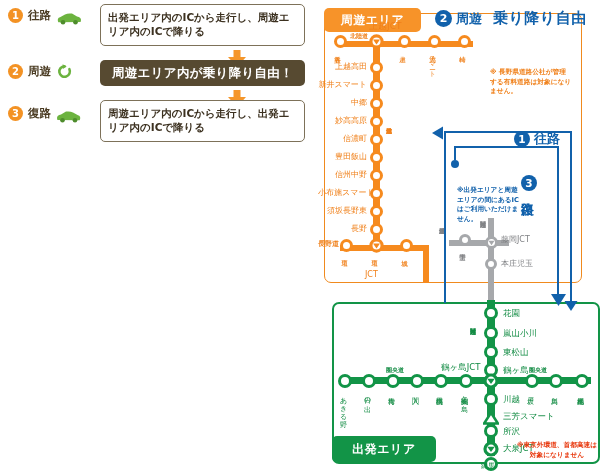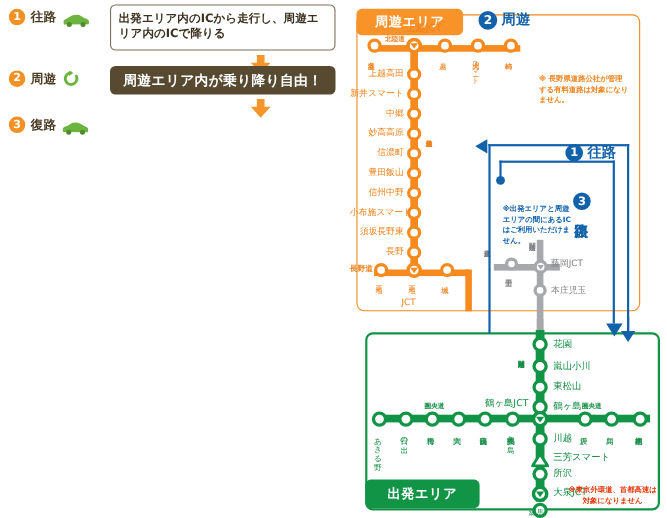--- a/index.html
+++ b/index.html
@@ -126,33 +126,35 @@
     <div class="step-badge">3</div>
     <div class="step-label">復路</div>
     <div class="car-icon">
       <svg width="26" height="13" viewBox="0 0 26 13">
         <path d="M24 9.5 Q25 6 22 5.2 L17 2.4 Q14 1 10 1.6 L5 4.6 Q1 5.4 1 8 L1.4 10 L23.6 10.2 Z" fill="#6cb33f"></path>
         <circle cx="6.5" cy="10.3" r="2.3" fill="#4e8c2c"></circle>
         <circle cx="19" cy="10.3" r="2.3" fill="#4e8c2c"></circle>
       </svg>
     </div>
   </div>
+  <div class="desc-box" style="left:100px;top:100px;width:205px;height:42px;">周遊エリア内のICから走行し、出発エリア内のICで降りる</div>
 </div>
 
 <div id="map-panel">
 
   <div class="orange-frame"></div>
   <div class="green-frame"></div>
 
   <div class="area-tab" id="tab-shuyu">周遊エリア</div>
   <div class="area-tab" id="tab-shuppatsu">出発エリア</div>
 
   <div class="hdr" id="hdr-shuyu">
     <div class="hdr-badge">2</div>
     <div class="hdr-t1">周遊</div>
+    <div class="hdr-t2">乗り降り自由</div>
   </div>
 
   <div class="road road-gr" style="left:131px;top:240px;width:60px;height:6px;"></div>
   <div class="road road-gr" style="left:170px;top:218px;width:6px;height:86px;"></div>
   <div class="road road-gr" style="left:170px;top:290px;width:6px;height:22px;"></div>
 
   <div class="node node-gr" style="left:141px;top:234px;width:12px;height:12px;"></div>
   <div class="node node-gr" style="left:167px;top:258px;width:12px;height:12px;"></div>
   <div class="jct" style="left:167px;top:234px;">
     <svg width="13" height="13" viewBox="0 0 13 13">

